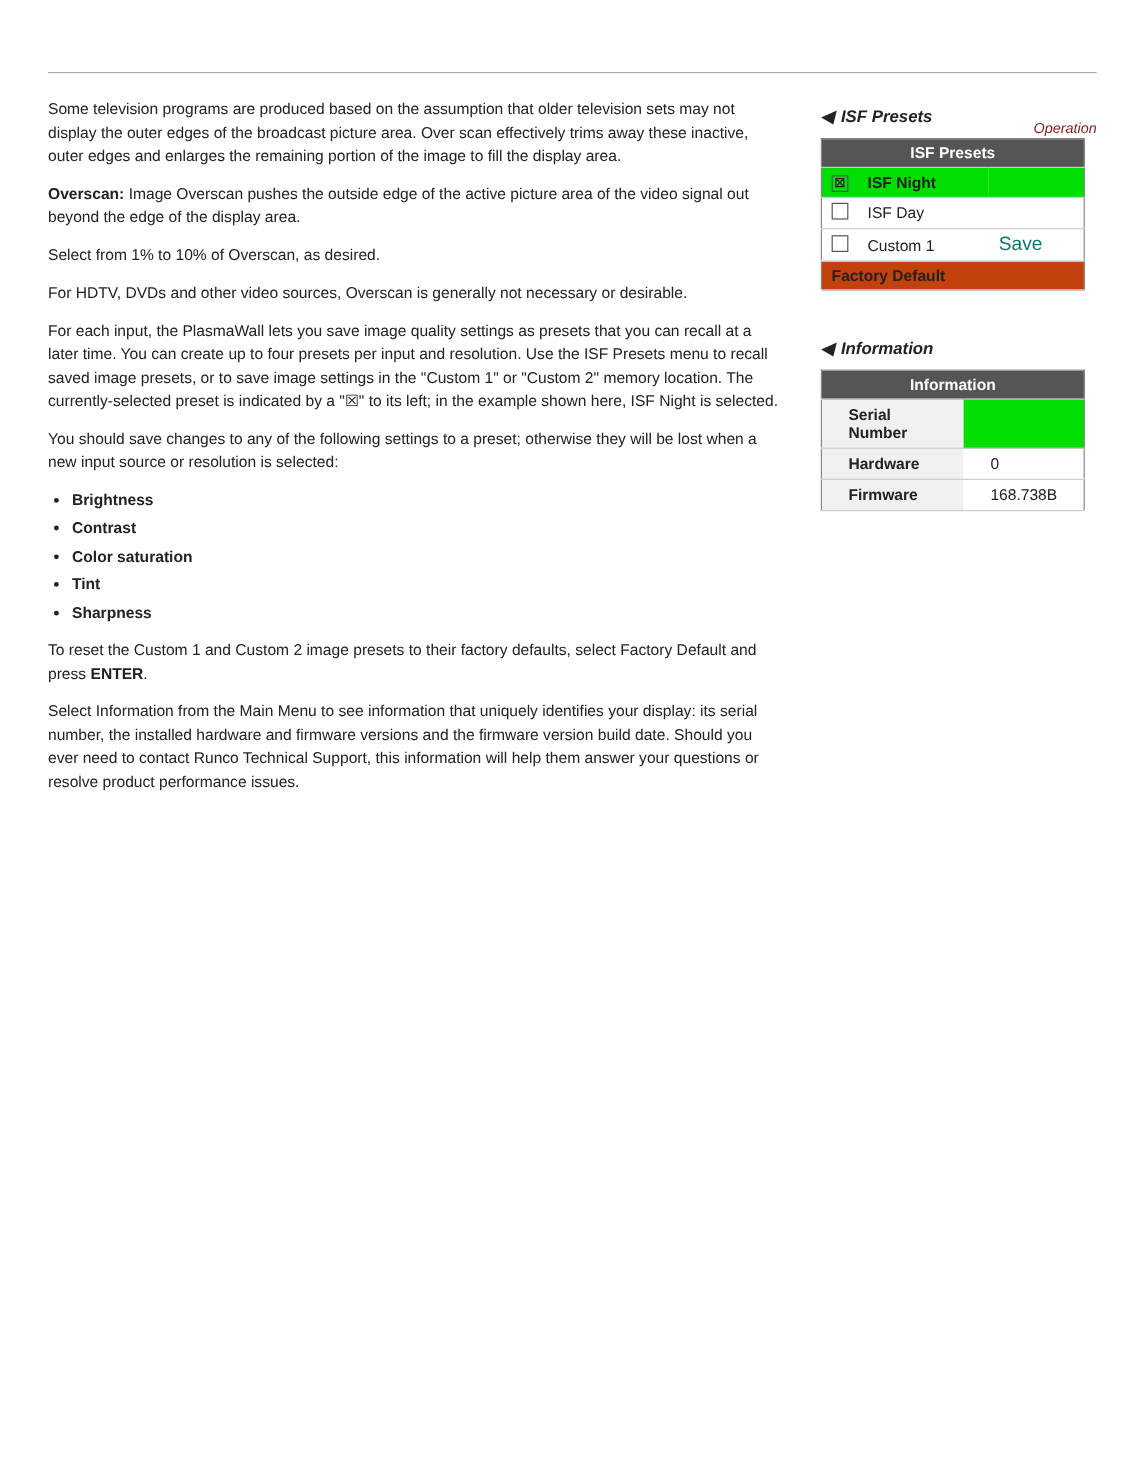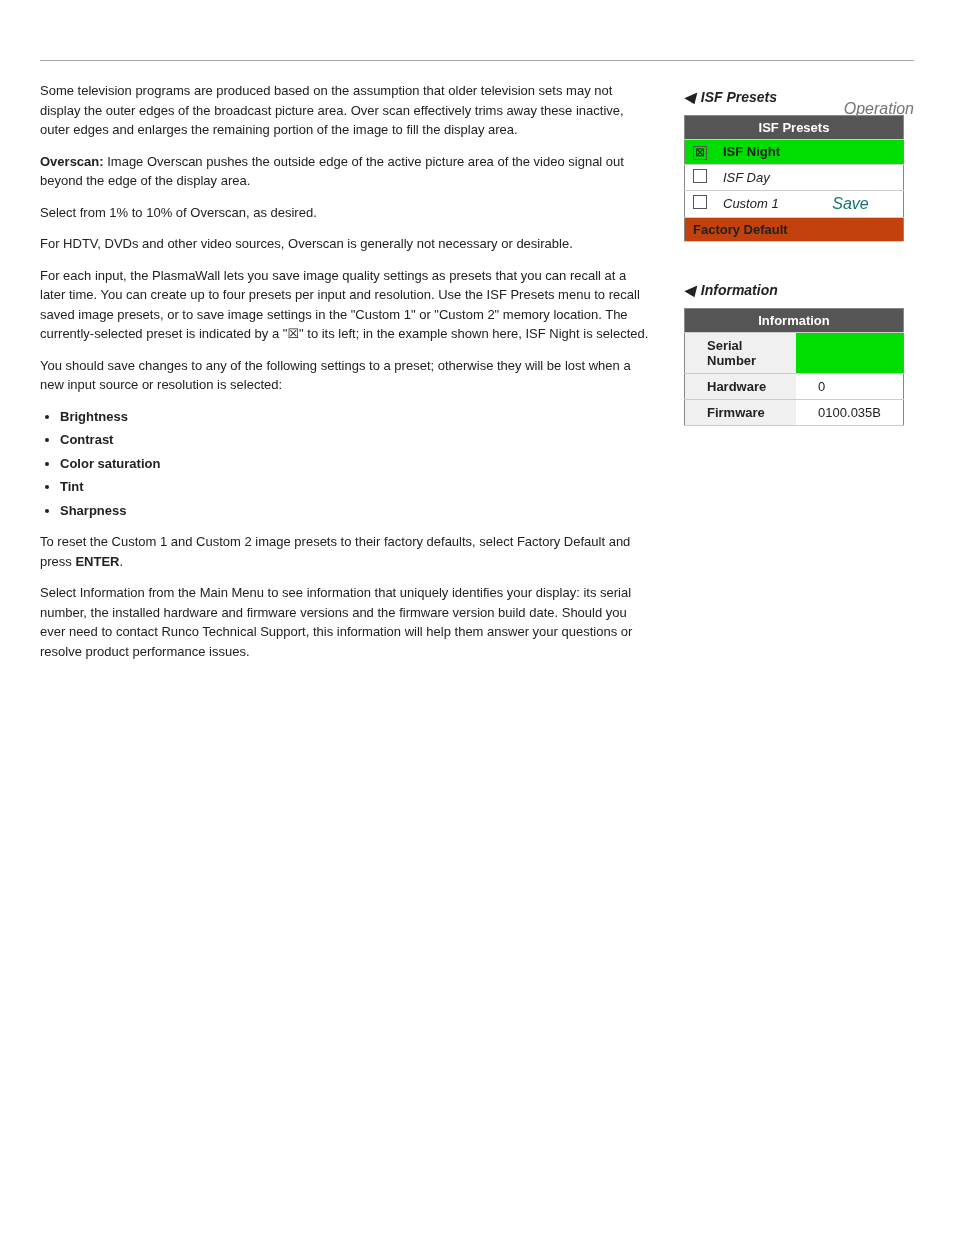--- a/index.html
+++ b/index.html
@@ -25,22 +25,22 @@
       border: none;
       border-top: 1px solid #aaa;
       margin: 60px 40px 0 40px;
     }
 
     .operation-label {
       position: absolute;
       top: 40px;
       right: 40px;
       font-style: italic;
-      font-size: 16px;
-      color: #737373;
+      font-size: 12px;
+      color: #7f1d1d;
     }
 
     .content-area {
       display: flex;
       flex-direction: row;
       padding: 20px 40px 20px 40px;
       gap: 20px;
     }
 
     .left-column {
@@ -113,21 +113,20 @@
       border-bottom: 1px solid #ccc;
     }
 
     .isf-table .row-selected {
       background: #00dd00;
       font-weight: bold;
     }
 
     .isf-table .row-normal {
       background: #fff;
-      font-style: italic;
     }
 
     .isf-table .row-factory {
       background: #c2410c;
       font-weight: bold;
     }
 
     .checkbox-cell {
       width: 20px;
       text-align: center;
@@ -302,21 +301,21 @@
             <td class="value-green"></td>
           </tr>
 
           <tr>
             <td class="label-cell">Hardware</td>
             <td class="value-cell">0</td>
           </tr>
 
           <tr>
             <td class="label-cell">Firmware</td>
-            <td class="value-cell">0100.035B</td>
+            <td class="value-cell">168.738B</td>
           </tr>
 
         </tbody>
       </table>
 
     </div>
   </div>
 
 </div>
 

